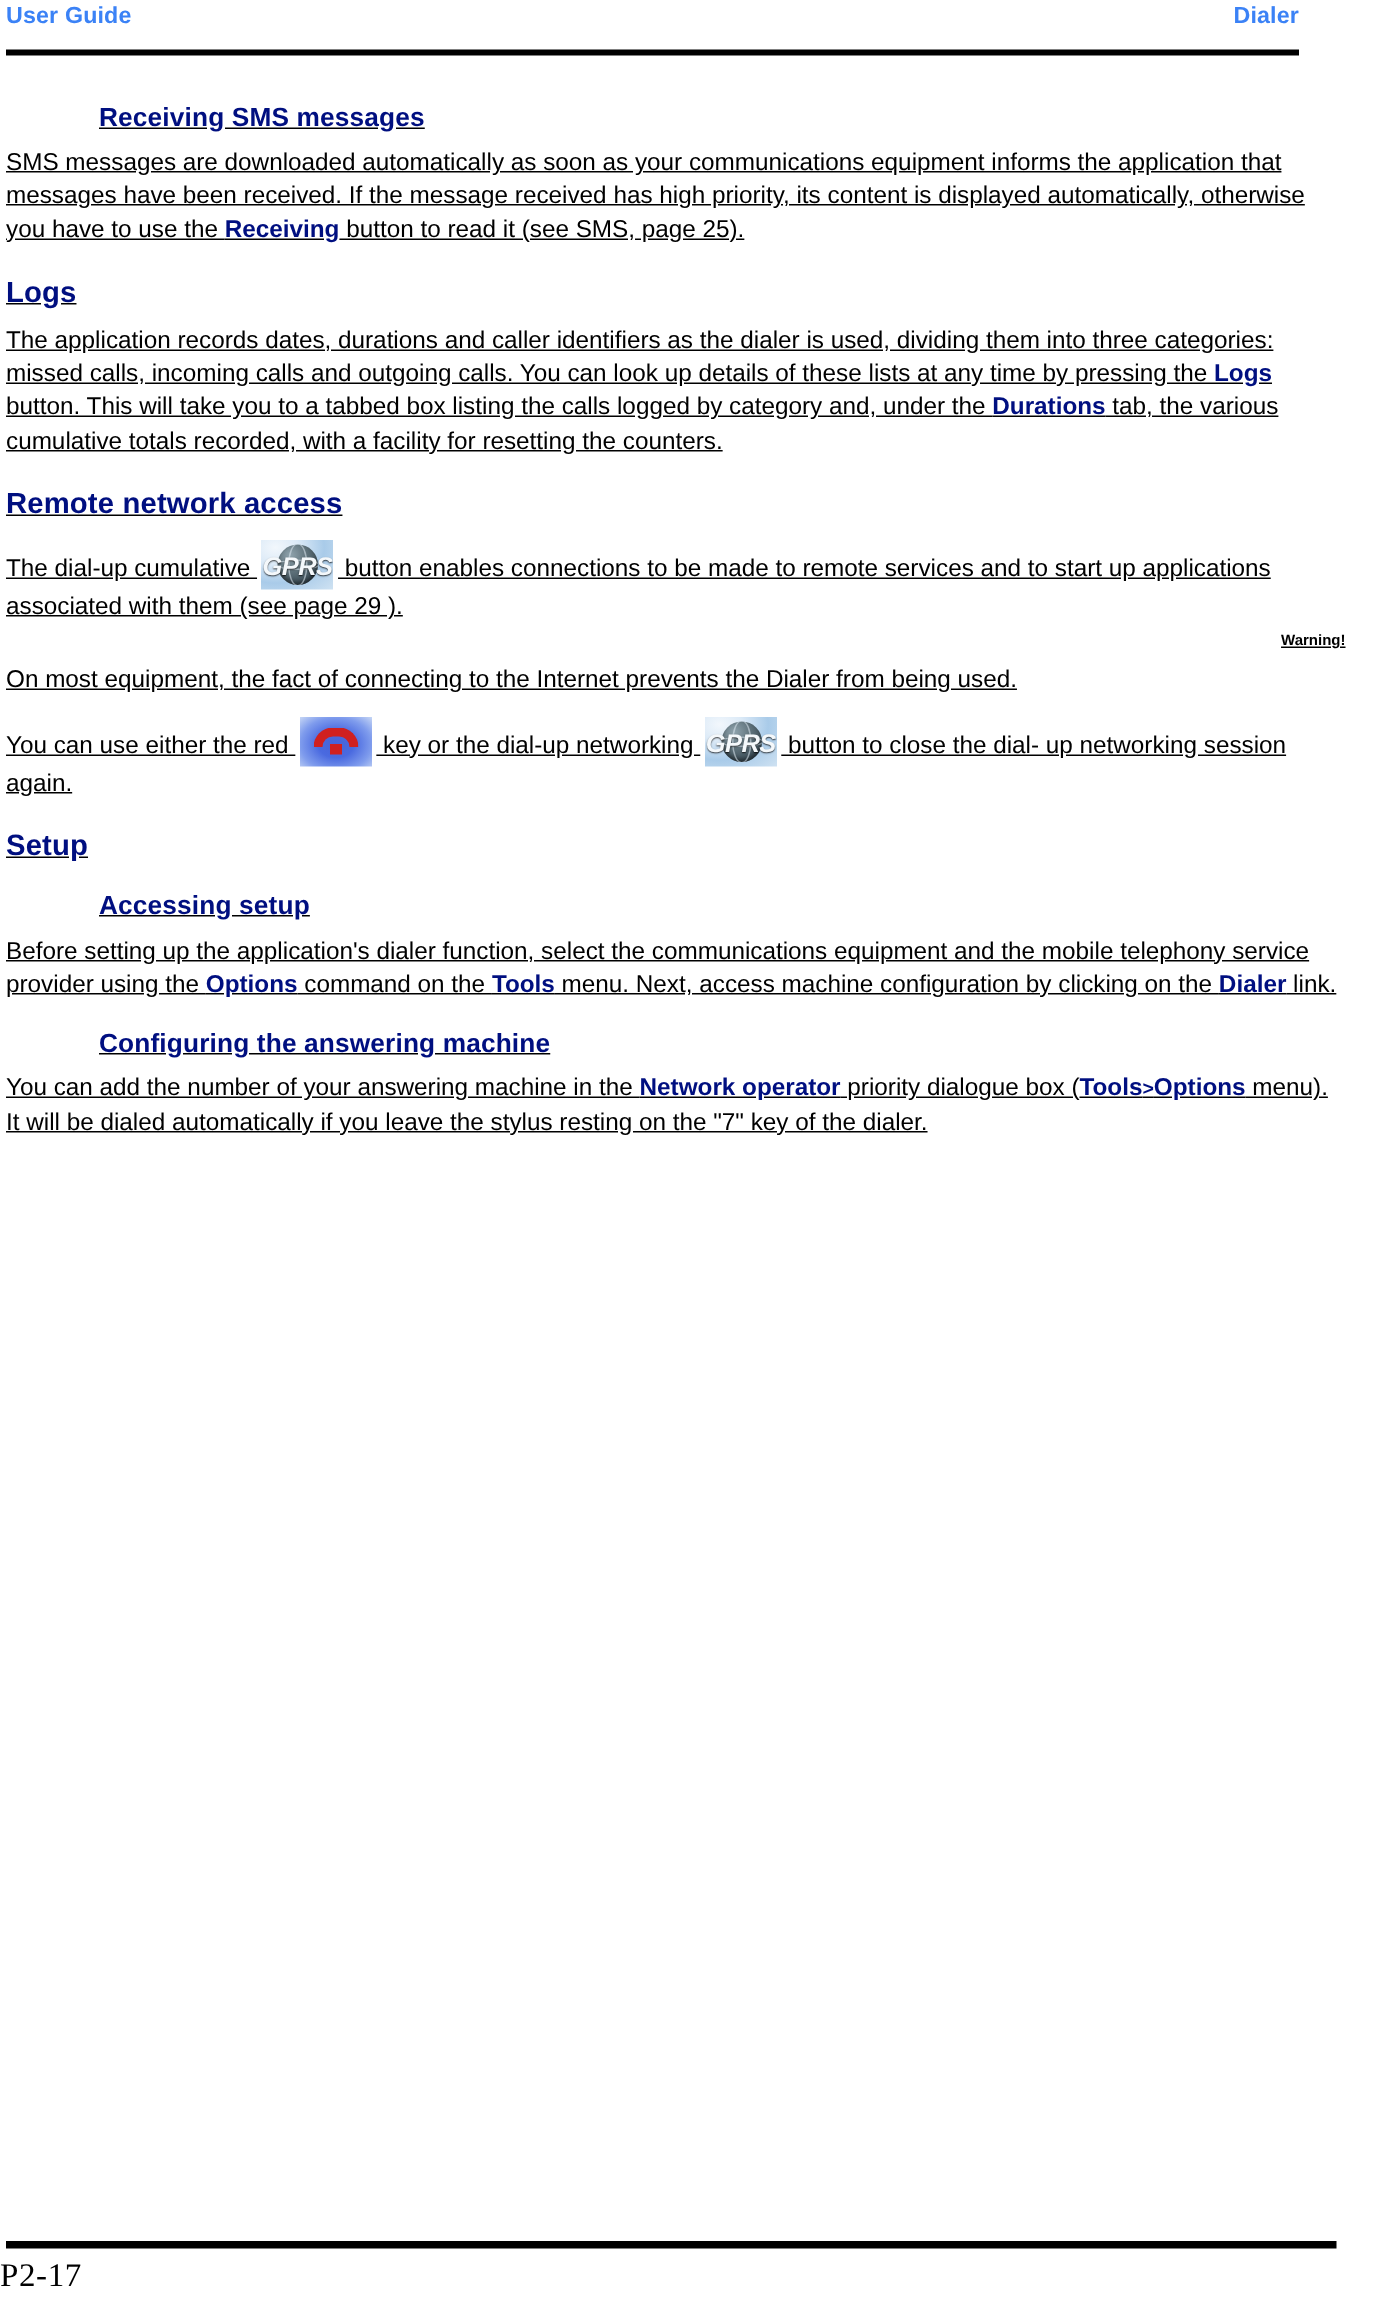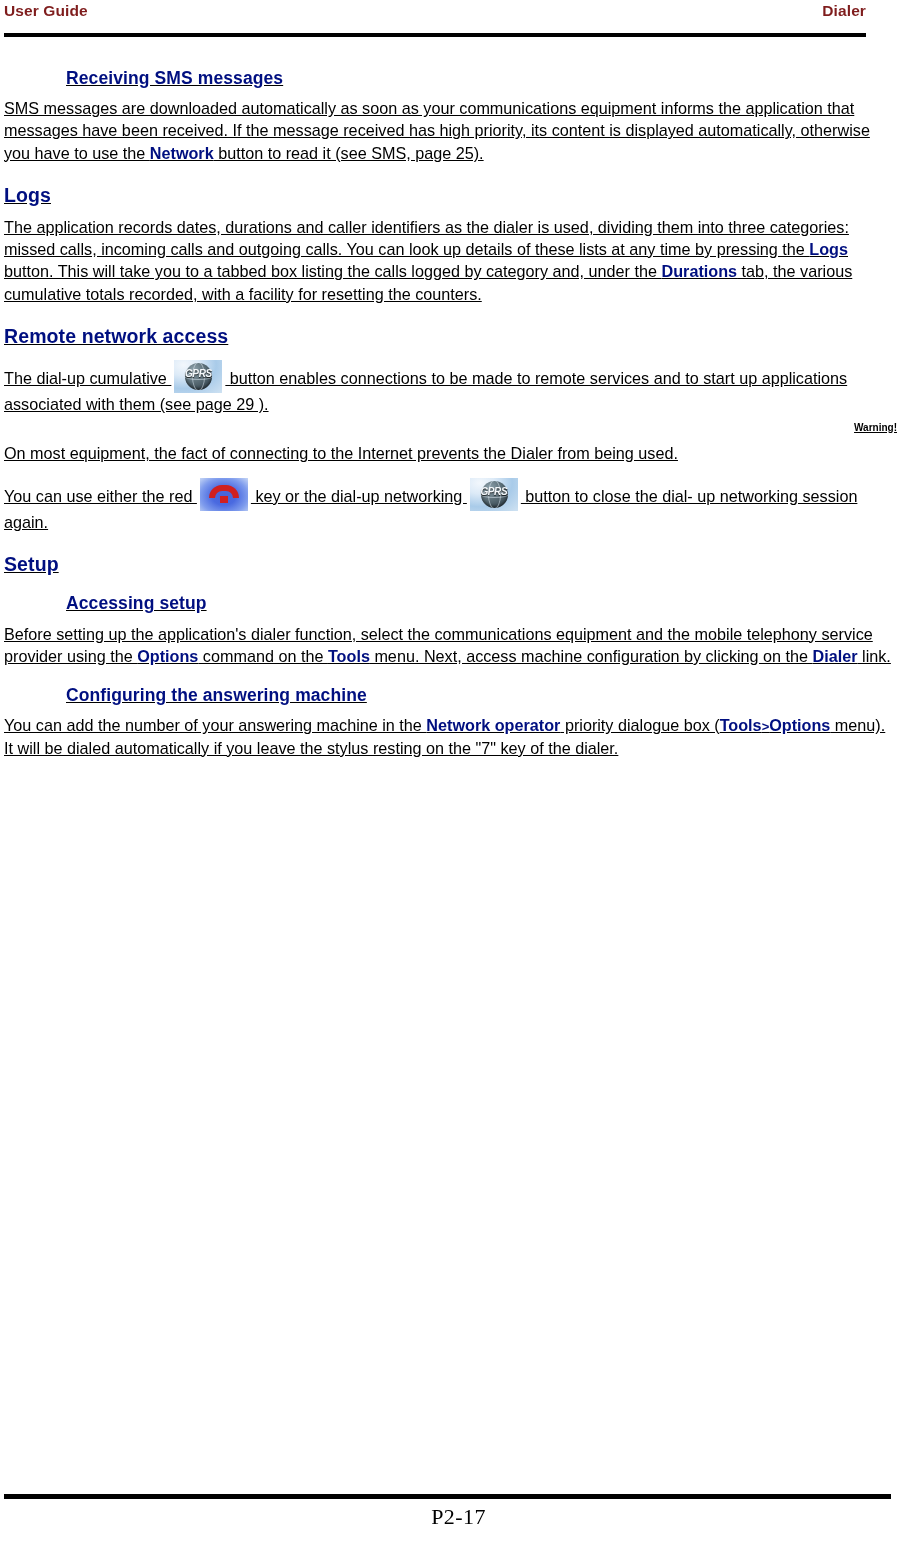--- a/index.html
+++ b/index.html
@@ -29,21 +29,21 @@
     top: 2px;
     width: 862px;
     display: flex;
     justify-content: space-between;
     align-items: baseline;
   }
   .runhead-left, .runhead-right {
     font-size: 15.5px;
     font-weight: bold;
     letter-spacing: 0.1px;
-    color: #7f1d1d;
+    color: #3b82f6;
     white-space: nowrap;
   }
   .rule-top {
     position: absolute;
     left: 4px;
     top: 33px;
     width: 862px;
     height: 4px;
     background: #000000;
   }
@@ -146,21 +146,21 @@
   }
   .icon-gprs .meridian::after {
     left: -1px; top: 10px; width: 27px; height: 5px;
   }
   .icon-gprs .gprs-text {
     position: absolute;
     left: 0; right: 0;
     top: 9px;
     text-align: center;
     font-family: "Liberation Sans", sans-serif;
-    font-size: 10px;
+    font-size: 17px;
     font-weight: bold;
     font-style: italic;
     color: #f4f8fb;
     letter-spacing: -0.4px;
     text-shadow: 0 1px 1px rgba(0,0,0,0.75);
     line-height: 1;
   }
 
   .icon-hangup {
     background:
@@ -193,42 +193,42 @@
     top: 1494px;
     width: 887px;
     height: 5px;
     background: #000000;
   }
   .folio {
     position: absolute;
     left: 0;
     top: 1504px;
     width: 917px;
-    text-align: center;
+    text-align: left;
     font-family: "Liberation Serif", serif;
     font-size: 22px;
     color: #000000;
     letter-spacing: 0.4px;
   }
 </style>
 </head>
 <body>
 
 <div class="page">
 
   <div class="runhead">
     <span class="runhead-left">User Guide</span>
     <span class="runhead-right">Dialer</span>
   </div>
   <div class="rule-top"></div>
 
   <div class="content">
 
     <h2 class="sub">Receiving SMS messages</h2>
-    <p class="body"><span>SMS messages are downloaded automatically as soon as your communications equipment informs the application that messages have been received. If the message received has high priority, its content is displayed automatically, otherwise you have to use the </span><b class="hl">Network</b><span> button to read it (see SMS, page 25).</span></p>
+    <p class="body"><span>SMS messages are downloaded automatically as soon as your communications equipment informs the application that messages have been received. If the message received has high priority, its content is displayed automatically, otherwise you have to use the </span><b class="hl">Receiving</b><span> button to read it (see SMS, page 25).</span></p>
 
     <h1 class="sec">Logs</h1>
     <p class="body"><span>The application records dates, durations and caller identifiers as the dialer is used, dividing them into three categories: missed calls, incoming calls and outgoing calls. You can look up details of these lists at any time by pressing the </span><b class="hl">Logs</b><span> button. This will take you to a tabbed box listing the calls logged by category and, under the </span><b class="hl">Durations</b><span> tab, the various cumulative totals recorded, with a facility for resetting the counters.</span></p>
 
     <h1 class="sec">Remote network access</h1>
     <p class="body gap"><span>The dial-up cumulative </span><span class="icon-btn icon-gprs"><span class="globe"></span><span class="meridian"></span><span class="gprs-text">GPRS</span></span><span> button enables connections to be made to remote services and to start up applications associated with them (see page 29 ).</span></p>
 
     <h3 class="warn">Warning!</h3>
     <p class="body">On most equipment, the fact of connecting to the Internet prevents the Dialer from being used.</p>
 

